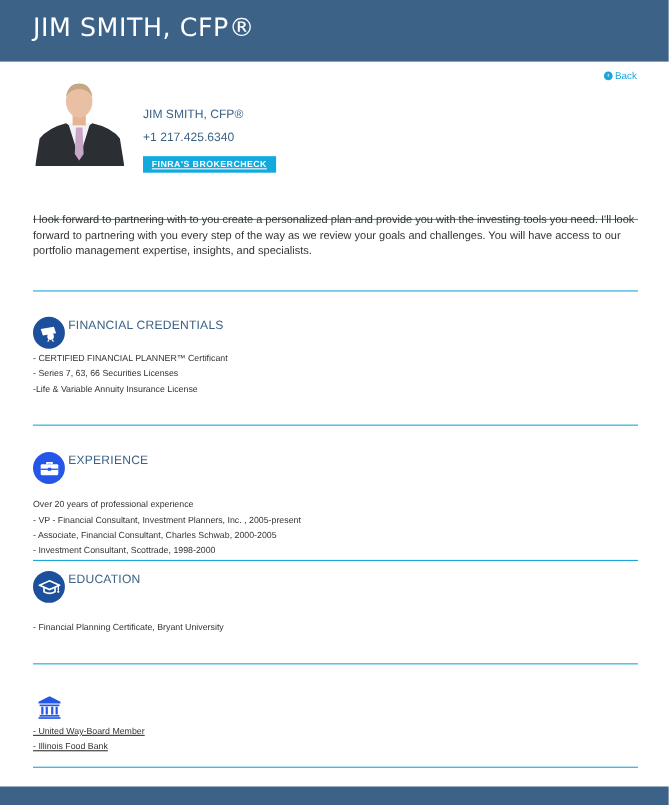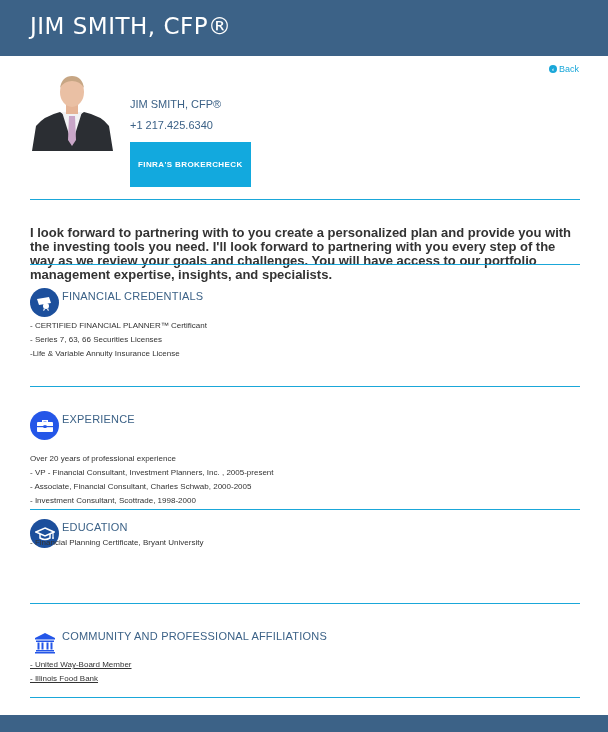--- a/index.html
+++ b/index.html
@@ -11,25 +11,25 @@
 
     .back-link { position: absolute; right: 29px; top: 64px; font-size: 9px; color: #1aa7d9; display: flex; align-items: center; gap: 2px; cursor: pointer; padding-left: 43px; }
     .back-icon { width: 8px; height: 8px; border-radius: 50%; background: #1aa7d9; color: #fff; font-size: 6px; line-height: 8px; text-align: center; font-weight: bold; }
 
     .photo { position: absolute; left: 32px; top: 74px; width: 81px; height: 77px; background: #fff; overflow: hidden; }
 
     .profile-info { position: absolute; left: 130px; top: 98px; }
     .pi-name { font-size: 11px; color: #3c6287; line-height: 13px; }
     .pi-title { font-size: 10px; color: #3c6287; font-weight: bold; line-height: 13px; }
     .pi-phone { font-size: 11px; color: #3c6287; margin-top: 8px; line-height: 13px; }
-    .finra-btn { display: inline-block; margin-top: 10px; background: #12a9de; color: #ffffff; font-size: 8px; font-weight: bold; padding: 17px 8px; letter-spacing: 0.4px; line-height: 11px; cursor: pointer; }
+    .finra-btn { display: inline-block; margin-top: 10px; background: #12a9de; color: #ffffff; font-size: 8px; font-weight: bold; padding: 2px 8px; letter-spacing: 0.4px; line-height: 11px; cursor: pointer; text-decoration: underline; }
 
     .divider { position: absolute; left: 30px; width: 550px; height: 1px; background: #1aa7d9; }
 
-    .bio { position: absolute; left: 30px; top: 226px; width: 552px; font-size: 13px; line-height: 14px; color: #333; font-weight: bold; }
+    .bio { position: absolute; left: 30px; top: 194px; width: 552px; font-size: 10px; line-height: 14px; color: #333; }
 
     .section-head { position: absolute; left: 30px; display: flex; align-items: flex-start; }
     .sec-icon { width: 29px; height: 29px; border-radius: 50%; display: flex; align-items: center; justify-content: center; flex-shrink: 0; }
     .sec-title { font-size: 11px; color: #3c6287; margin-left: 3px; margin-top: 2px; letter-spacing: 0.2px; }
     .sec-list { position: absolute; left: 30px; font-size: 8px; line-height: 14px; color: #333; }
 
     .footer { position: absolute; left: 0; top: 715px; width: 608px; height: 17px; background: #3c6287; }
   </style>
 </head>
 <body>
@@ -105,39 +105,38 @@
   <div class="sec-icon" style="background:#1c4f9c;">
     <svg width="20" height="16" viewBox="0 0 20 16">
       <path d="M10 2 L19 6 L10 10 L1 6 Z" fill="none" stroke="#fff" stroke-width="1.5"></path>
       <path d="M5 8 V12 Q10 15 15 12 V8" fill="none" stroke="#fff" stroke-width="1.5"></path>
       <path d="M18 6 V11" stroke="#fff" stroke-width="1.2"></path>
       <circle cx="18" cy="12" r="1" fill="#fff"></circle>
     </svg>
   </div>
   <div class="sec-title">EDUCATION</div>
 </div>
-<div class="sec-list" style="top:536px;text-align:center;">
+<div class="sec-list" style="top:564px;text-align:center;">
   <div>- Financial Planning Certificate, Bryant University</div>
 </div>
 <div class="divider" style="top:603px;"></div>
 
 <div class="section-head" style="top:628px;">
   <div class="sec-icon" style="background:transparent;">
     <svg width="24" height="24" viewBox="0 0 24 24">
       <path d="M12 2 L22 7 V8.5 H2 V7 Z" fill="#2456e8"></path>
       <rect x="3" y="9.5" width="18" height="1.5" fill="#2456e8"></rect>
       <rect x="4.5" y="11.5" width="2" height="7" fill="#2456e8"></rect>
       <rect x="8.5" y="11.5" width="2" height="7" fill="#2456e8"></rect>
       <rect x="13.5" y="11.5" width="2" height="7" fill="#2456e8"></rect>
       <rect x="17.5" y="11.5" width="2" height="7" fill="#2456e8"></rect>
       <rect x="3" y="19" width="18" height="1.5" fill="#2456e8"></rect>
       <rect x="2" y="21" width="20" height="1.5" fill="#2456e8"></rect>
     </svg>
   </div>
-  <div class="sec-title">COMMUNITY AND PROFESSIONAL AFFILIATIONS</div>
 </div>
 <div class="sec-list" style="top:658px;text-decoration:underline;">
   <div>- United Way-Board Member</div>
   <div>- Illinois Food Bank</div>
 </div>
 <div class="divider" style="top:697px;"></div>
 
 <div class="footer"></div>
 
 </body></html>

